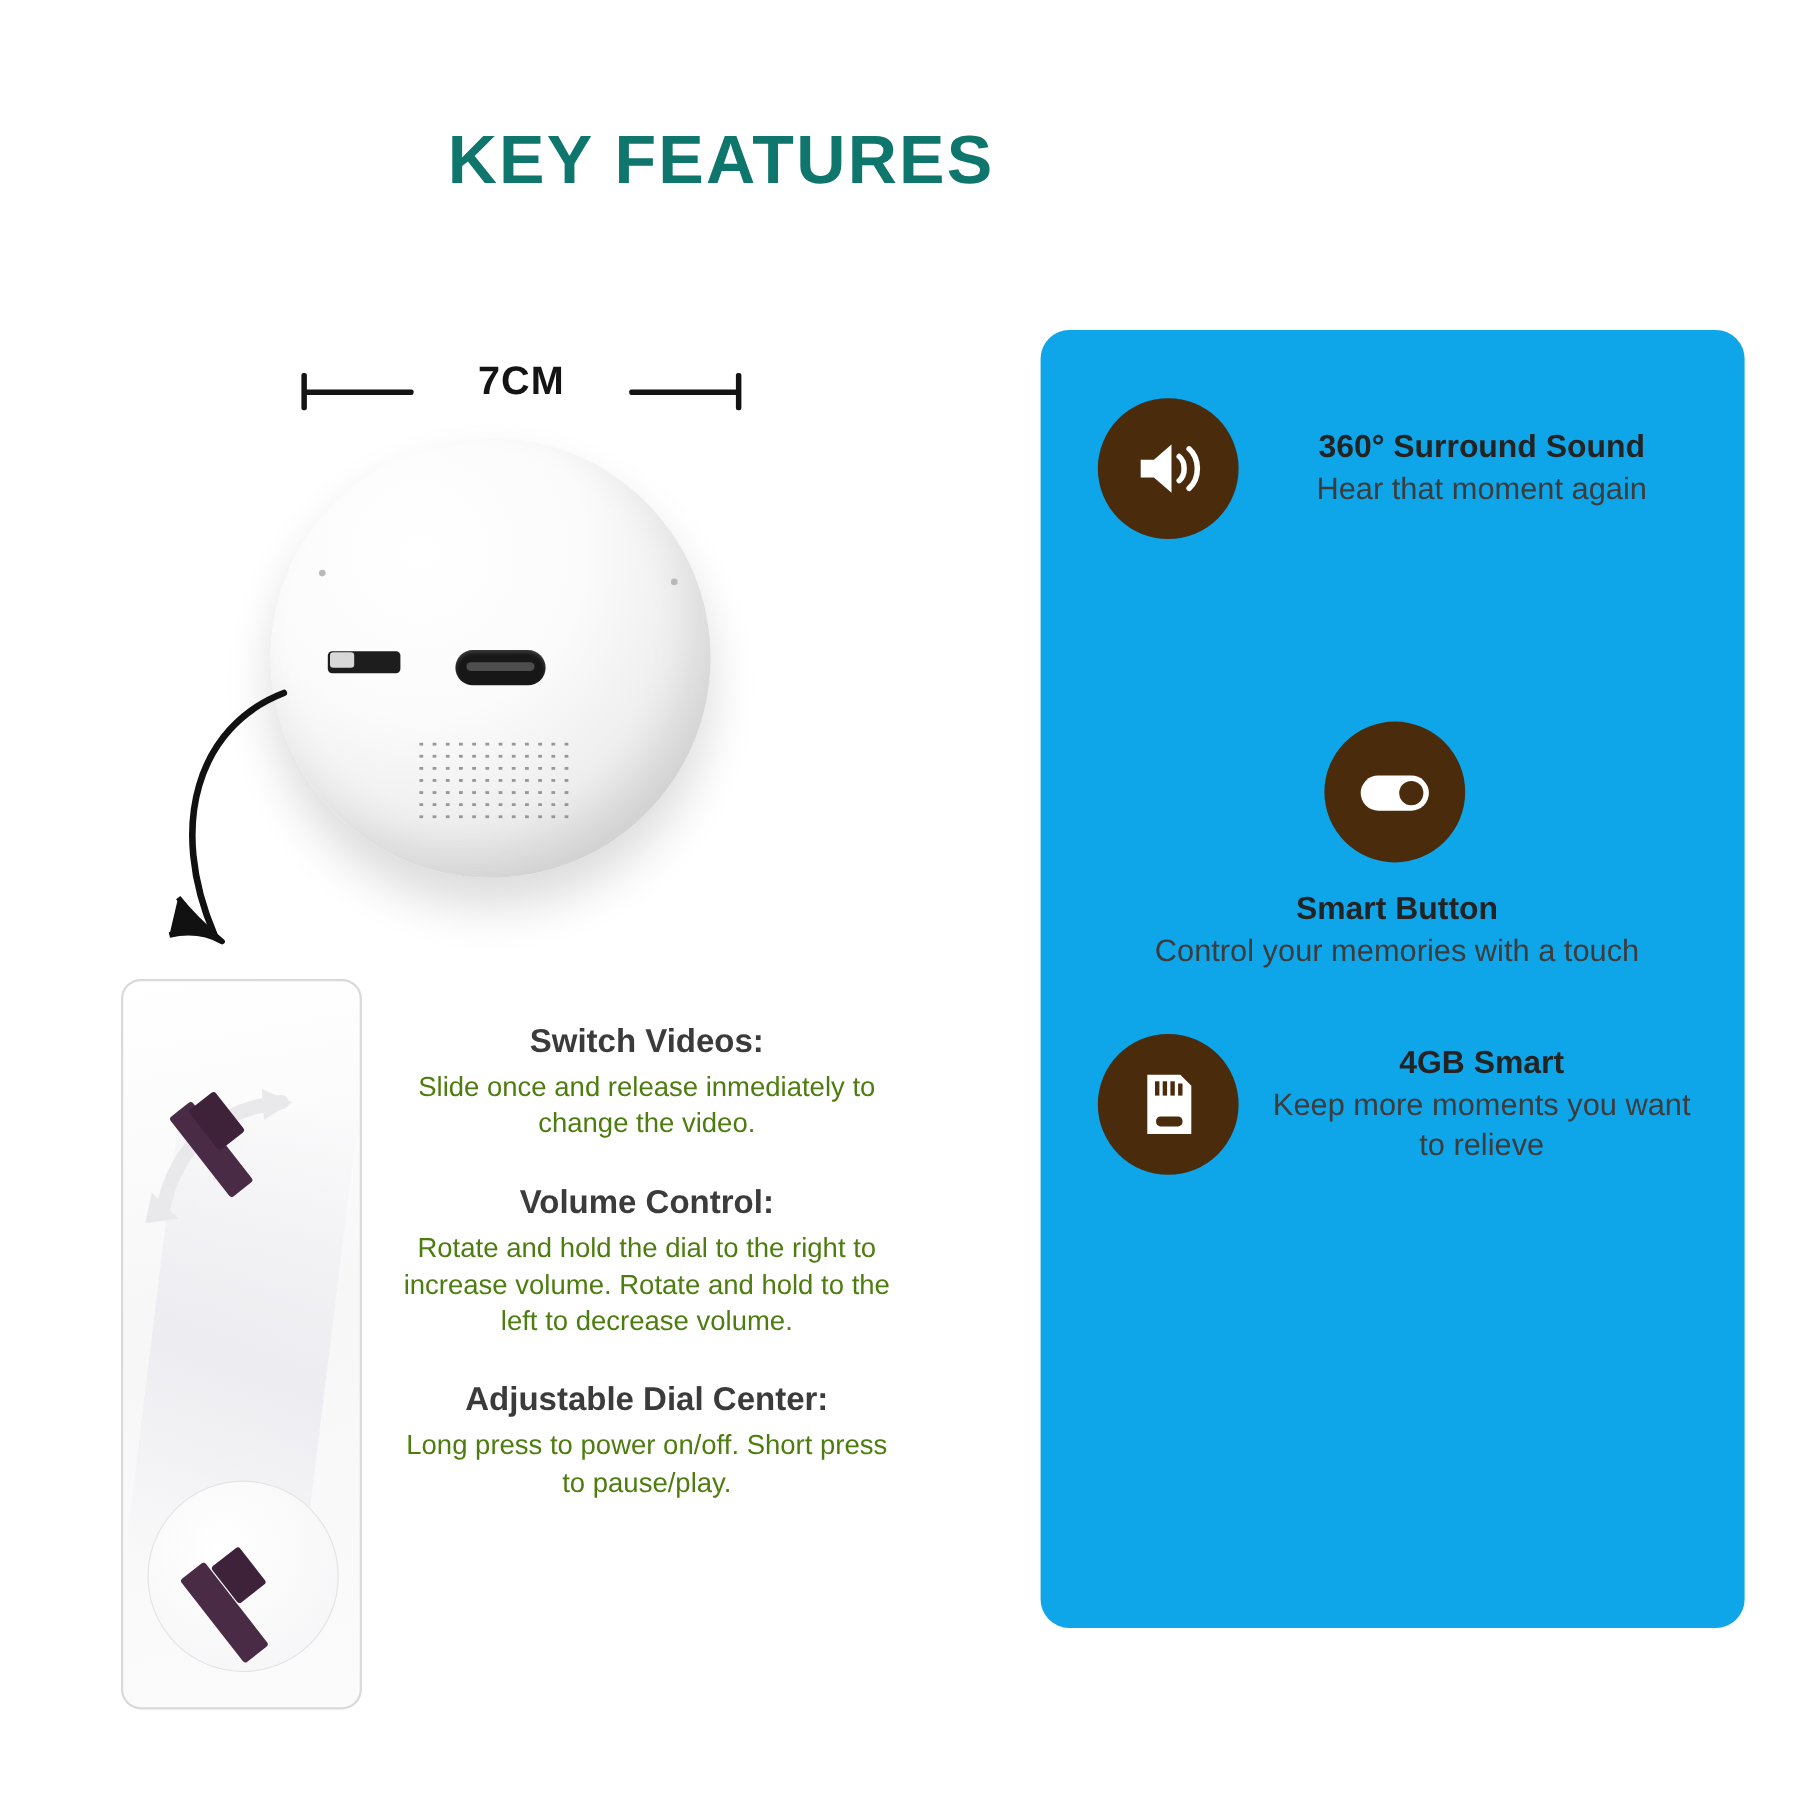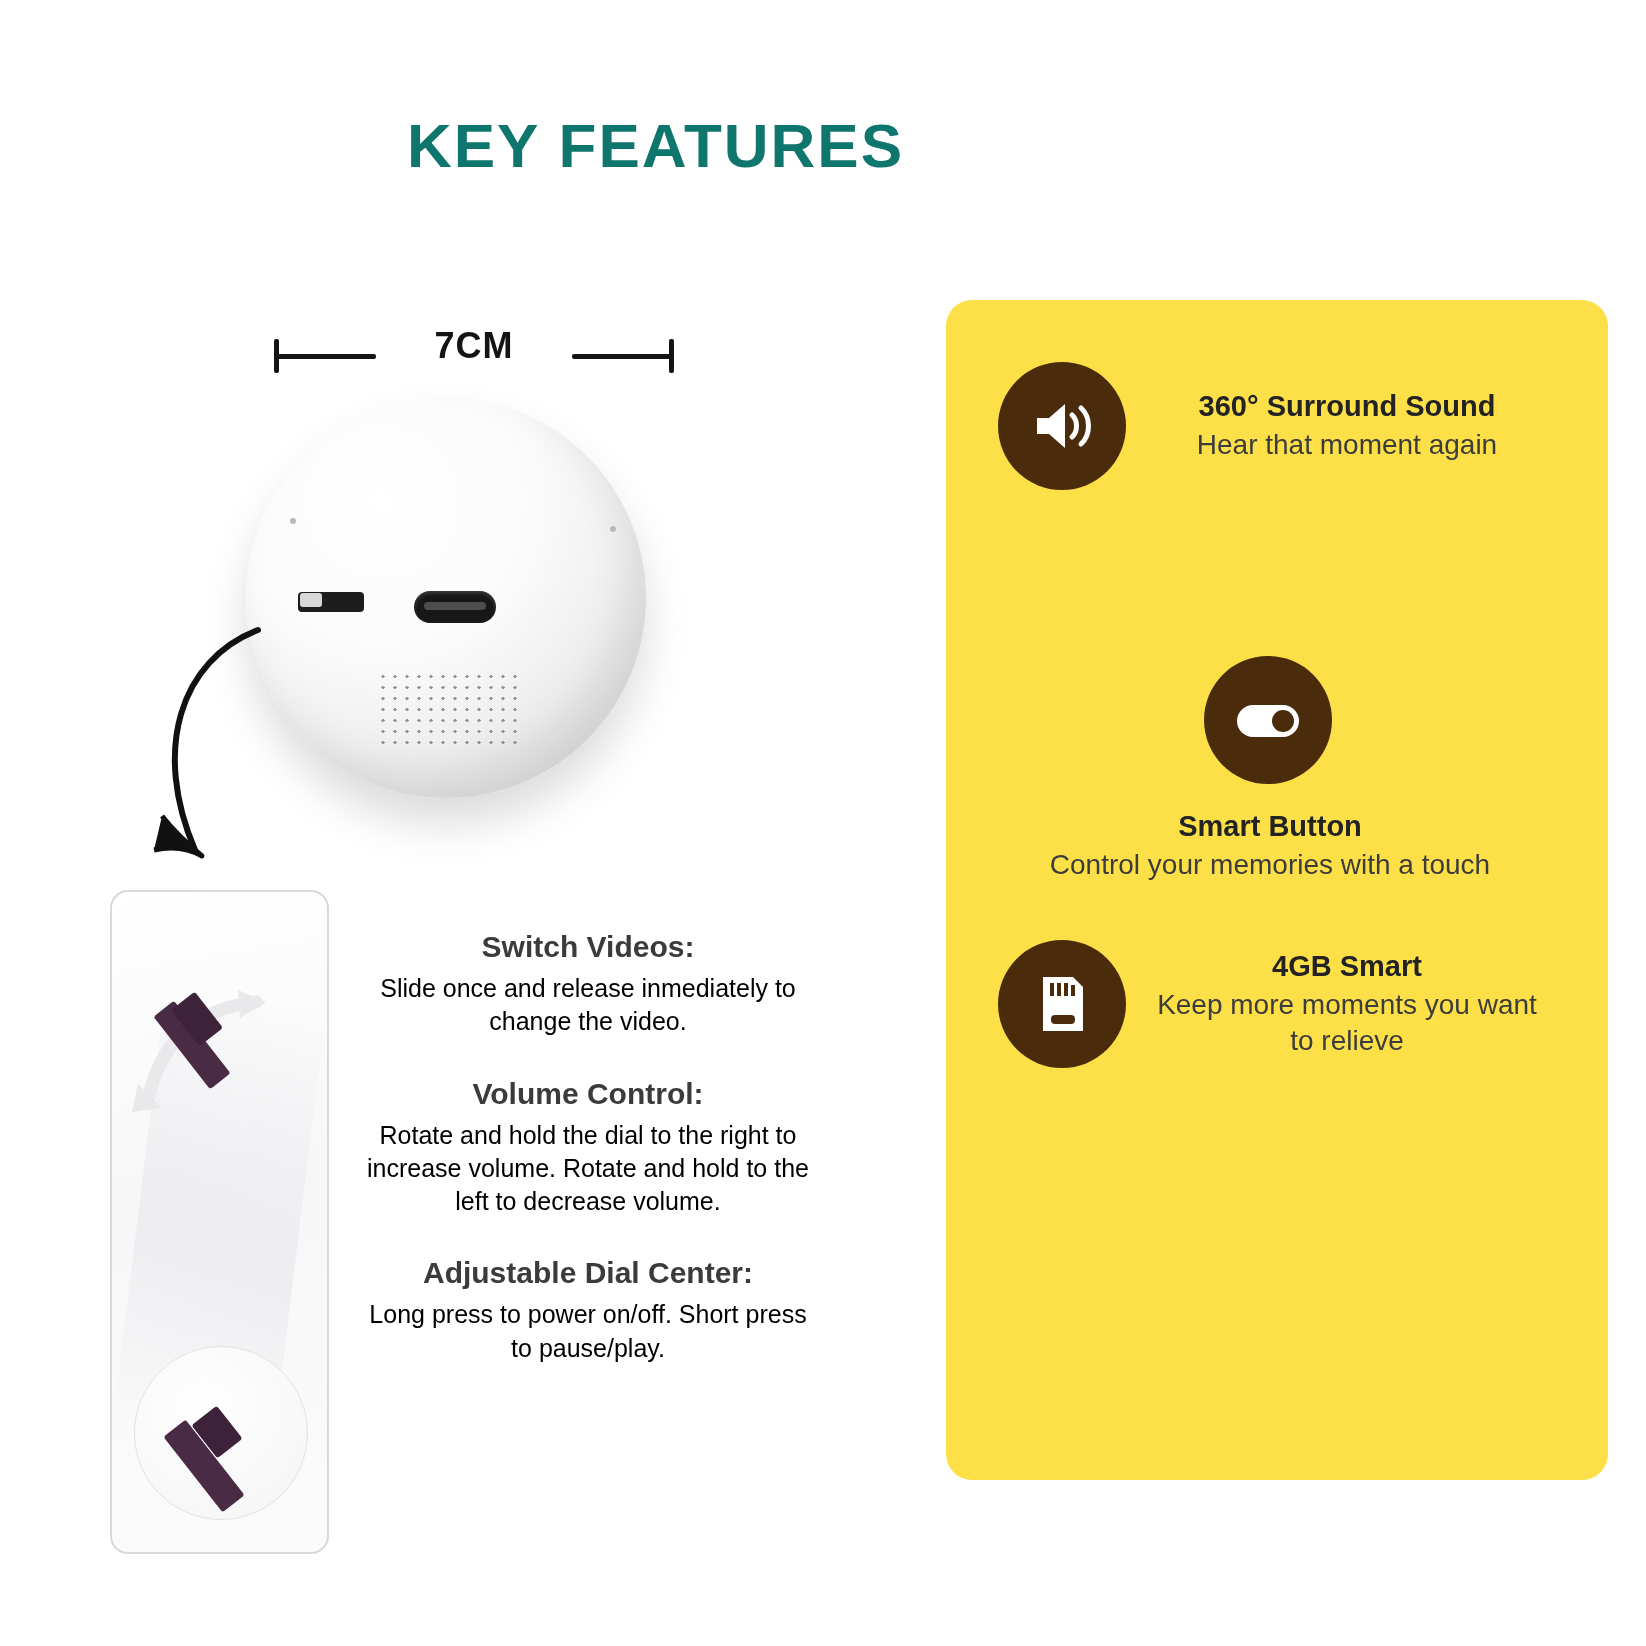--- a/index.html
+++ b/index.html
@@ -215,33 +215,32 @@
   .instr-block { margin-bottom: 38px; }
   .instr-title {
     font-size: 30px;
     font-weight: bold;
     color: #3b3b3b;
     margin-bottom: 8px;
   }
   .instr-body {
     font-size: 25px;
     line-height: 1.33;
-    color: #000000;
+    color: #4d7c0f;
   }
 
   
   .feature-panel {
     position: absolute;
     left: 946px;
     top: 300px;
     width: 640px;
     height: 1180px;
-    background: #fde047;
+    background: #0ea5e9;
     border-radius: 26px;
-    padding-left: 22px;
   }
   .feature-row {
     position: absolute;
     left: 52px;
     width: 540px;
     display: flex;
     align-items: center;
     gap: 26px;
   }
   .feature-row.r1 { top: 62px; }

